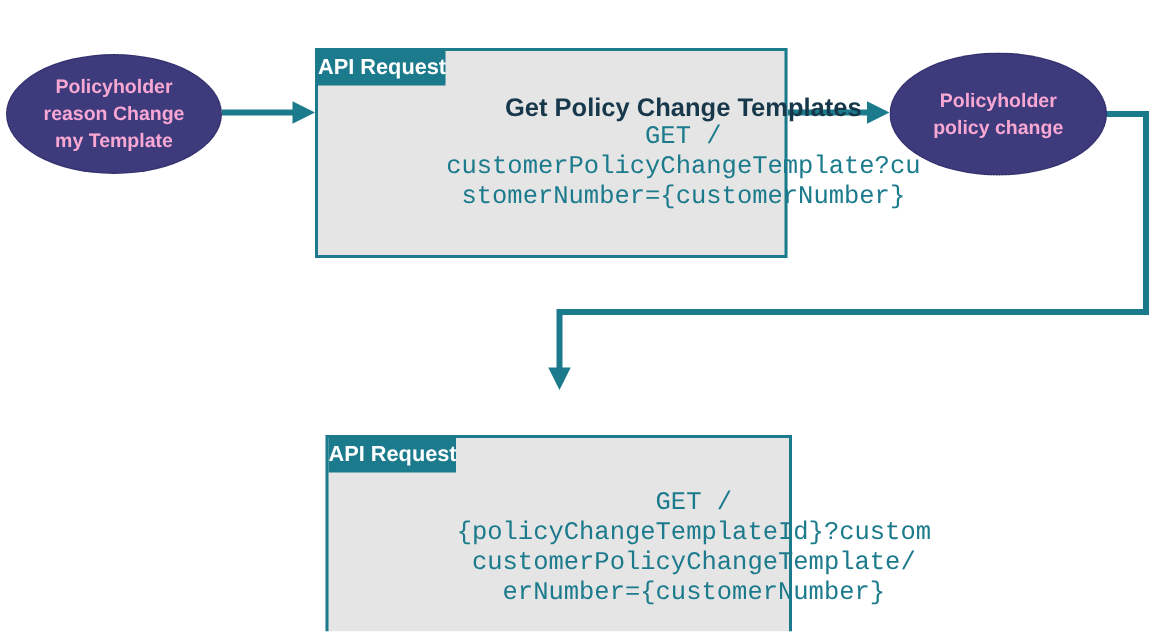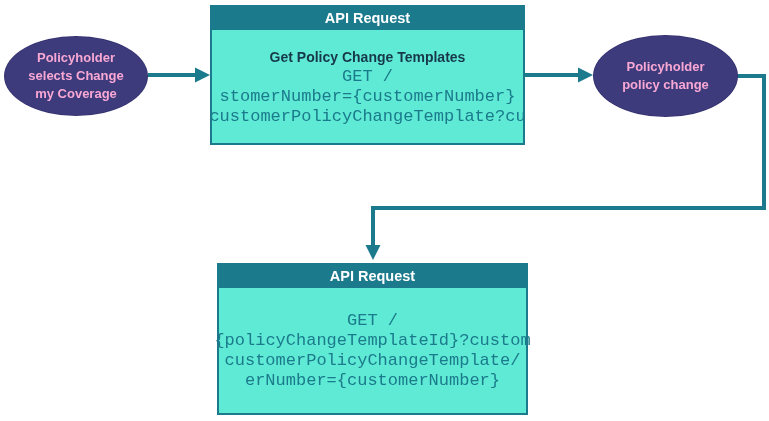--- a/index.html
+++ b/index.html
@@ -41,23 +41,24 @@
     font-weight: bold;
     font-size: 13px;
     line-height: 18px;
   }
   .ellipse-start { left: 4px;   top: 36px; width: 144px; height: 80px; }
   .ellipse-reason{ left: 593px; top: 35px; width: 145px; height: 82px; }
 
   .api-box {
     position: absolute;
     border: 2px solid var(--teal);
-    background: #5eead4;
+    background: #e5e5e5;
     display: flex;
-    flex-direction: column;
+    flex-direction: row;
+    margin-top: 27px;
   }
   .api-box-1 { left: 210px; top: 5px;   width: 315px; height: 140px; }
   .api-box-2 { left: 217px; top: 263px; width: 311px; height: 152px; }
 
   .api-box .box-header {
     background: var(--teal);
     color: #ffffff;
     font-weight: bold;
     font-size: 14.5px;
     text-align: center;
@@ -69,21 +70,21 @@
     flex: 1 1 auto;
     display: flex;
     flex-direction: column;
     align-items: center;
     justify-content: center;
     text-align: center;
   }
   .endpoint-title {
     color: var(--ink);
     font-weight: bold;
-    font-size: 14px;
+    font-size: 17px;
     line-height: 20px;
   }
   .code-line {
     font-family: Liberation Mono, monospace;
     color: var(--code);
     font-size: 17px;
     line-height: 20px;
     white-space: pre;
   }
 </style>
@@ -105,31 +106,31 @@
     </g>
 
     <g>
       <path d="M737 76 H764 V208 H373 V246" fill="none" stroke="#1b7a8c" stroke-width="4"></path>
       <polygon points="365.5,245 380.5,245 373,260" fill="#1b7a8c"></polygon>
     </g>
   </svg>
 
   <div class="ellipse ellipse-start">
     <span>Policyholder</span>
-    <span>selects Change</span>
-    <span>my Coverage</span>
+    <span>reason Change</span>
+    <span>my Template</span>
   </div>
 
   <div class="api-box api-box-1">
     <div class="box-header">API Request</div>
     <div class="box-body">
       <div class="endpoint-title">Get Policy Change Templates</div>
       <div class="code-line">GET /</div>
+      <div class="code-line">customerPolicyChangeTemplate?cu</div>
       <div class="code-line">stomerNumber={customerNumber}</div>
-      <div class="code-line">customerPolicyChangeTemplate?cu</div>
     </div>
   </div>
 
   <div class="ellipse ellipse-reason">
     <span>Policyholder</span>
     <span>policy change</span>
   </div>
 
   <div class="api-box api-box-2">
     <div class="box-header">API Request</div>

